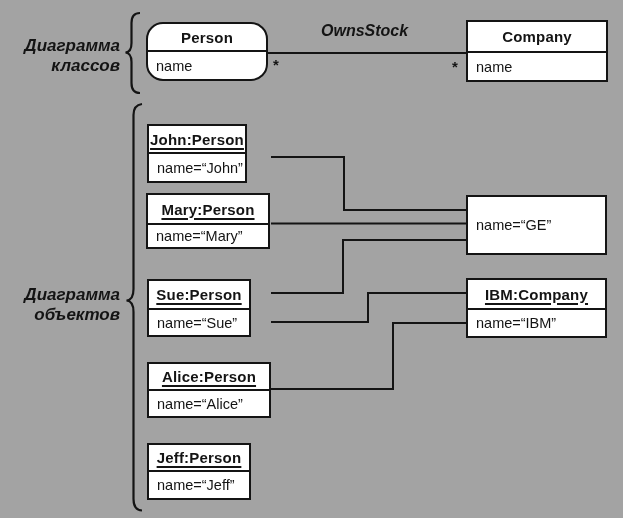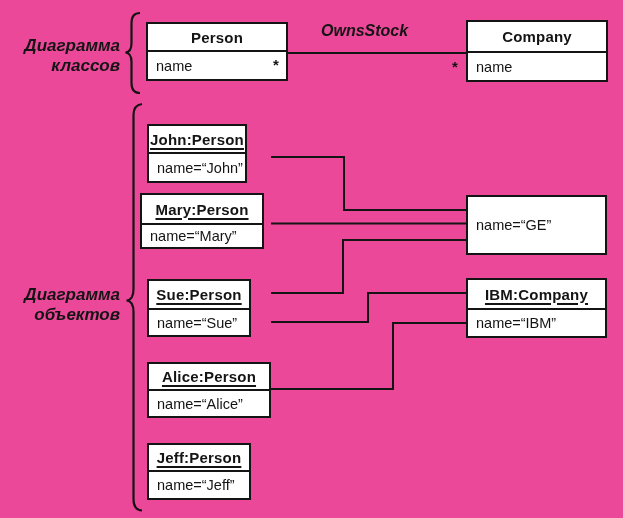--- a/index.html
+++ b/index.html
@@ -1,18 +1,18 @@
 <!DOCTYPE html>
 <html><head>
 <meta charset="utf-8">
 <style>
   * { margin:0; padding:0; box-sizing:border-box; }
   html,body { background:#ffffff; }
   .canvas {
-    position:relative; width:623px; height:518px; background:#ec4899;
+    position:relative; width:623px; height:518px; background:#a3a3a3;
     font-family:"Liberation Sans", sans-serif; color:#141414; overflow:hidden;
   }
   svg.overlay { position:absolute; left:0; top:0; width:623px; height:518px; }
   .uml-box {
     position:absolute; border:2px solid #141414; background:#ffffff;
     display:flex; flex-direction:column;
   }
   .uml-box .title {
     border-bottom:2px solid #141414; display:flex; align-items:center;
     justify-content:center; font-weight:bold; font-size:15px; letter-spacing:.2px;
@@ -58,40 +58,40 @@
 
   <div class="section-label" style="top:36px;">
     <span>Диаграмма</span>
     <span>классов</span>
   </div>
   <div class="section-label" style="top:285px;">
     <span>Диаграмма</span>
     <span>объектов</span>
   </div>
 
-  <div class="uml-box" style="left:146px; top:22px; width:142px; height:59px;">
+  <div class="uml-box" style="left:146px; top:22px; width:122px; height:59px;border-radius:17px;">
     <div class="title" style="flex:0 0 28px;">Person</div>
     <div class="attr">name</div>
   </div>
 
   <div class="uml-box" style="left:466px; top:20px; width:142px; height:62px;text-align:center;">
     <div class="title" style="flex:0 0 31px;">Company</div>
     <div class="attr">name</div>
   </div>
 
   <div class="assoc-label">OwnsStock</div>
   <span class="mult" style="left:273px; top:57px;">*</span>
   <span class="mult" style="left:452px; top:59px;">*</span>
 
   <div class="uml-box obj" style="left:147px; top:124px; width:100px; height:59px;">
     <div class="title" style="flex:0 0 28px;">John:Person</div>
     <div class="attr">name=“John”</div>
   </div>
 
-  <div class="uml-box obj" style="left:140px; top:193px; width:124px; height:56px;">
+  <div class="uml-box obj" style="left:146px; top:193px; width:124px; height:56px;">
     <div class="title" style="flex:0 0 30px;">Mary:Person</div>
     <div class="attr">name=“Mary”</div>
   </div>
 
   <div class="uml-box obj" style="left:147px; top:279px; width:104px; height:58px;">
     <div class="title" style="flex:0 0 29px;">Sue:Person</div>
     <div class="attr">name=“Sue”</div>
   </div>
 
   <div class="uml-box obj" style="left:147px; top:362px; width:124px; height:56px;">

